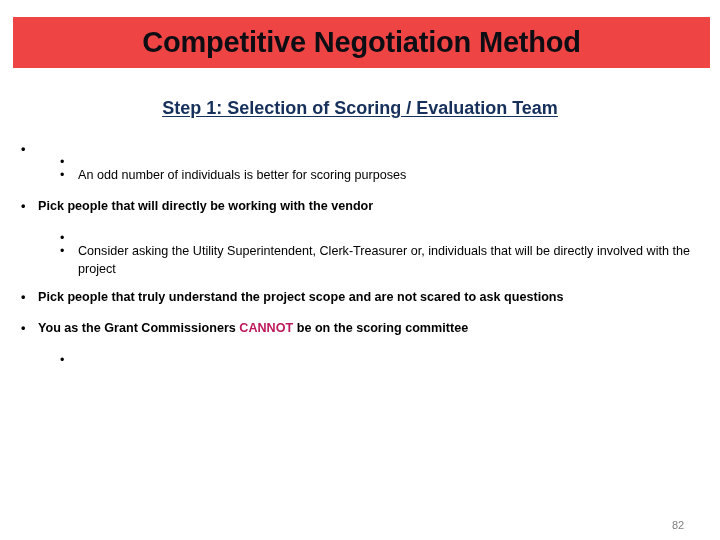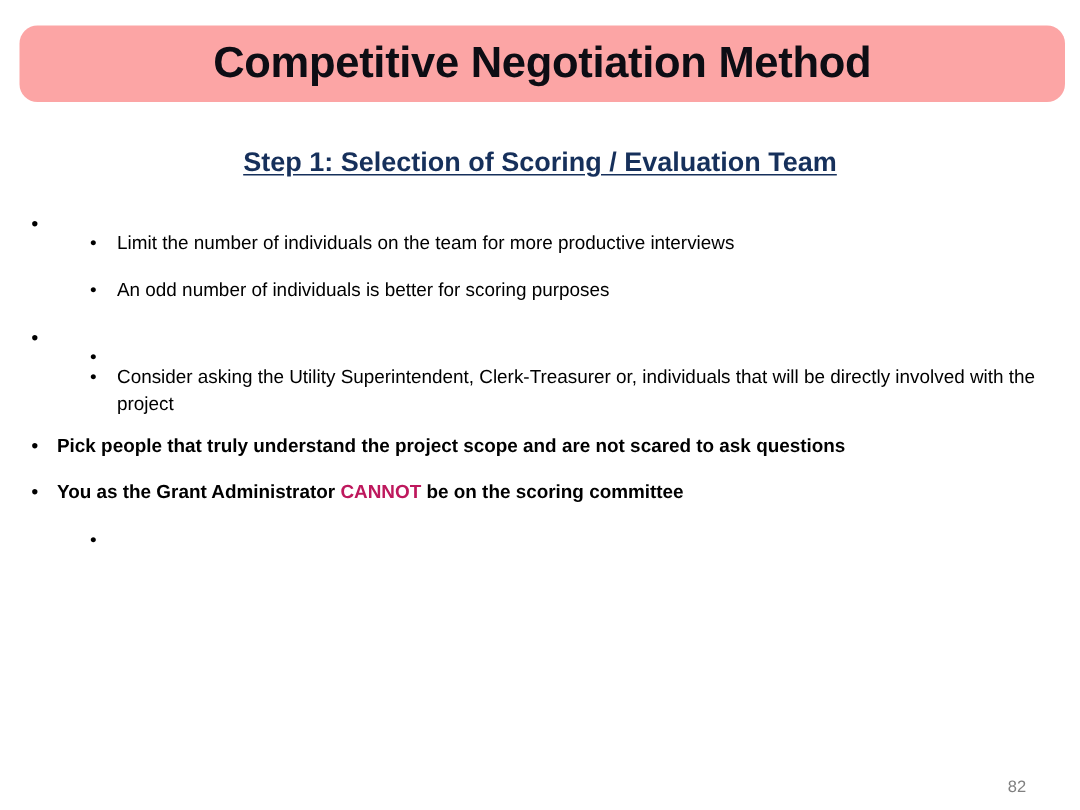--- a/index.html
+++ b/index.html
@@ -16,26 +16,25 @@
     color: #000000;
   }
 
   
   .title-banner {
     position: absolute;
     left: 13px;
     top: 17px;
     width: 697px;
     height: 51px;
-    background: #fca5a5;
+    background: #ef4444;
     display: flex;
     align-items: center;
     justify-content: center;
     box-sizing: border-box;
-    border-radius: 12px;
   }
   .title-banner .title-text {
     font-size: 29px;
     font-weight: bold;
     color: #0D0D14;
     letter-spacing: -0.2px;
     white-space: nowrap;
     line-height: 1;
   }
 
@@ -143,34 +142,34 @@
 <div class="content">
 
   <div class="bullet-l1">
     <span class="dot">•</span>
   </div>
 
   <div class="spacer-13"></div>
 
   <div class="bullet-l2">
     <span class="dot">•</span>
-    <span class="txt">Limit the number of individuals on the team for more productive interviews</span>
   </div>
 
   <div class="spacer-13"></div>
 
   <div class="bullet-l2">
     <span class="dot">•</span>
     <span class="txt">An odd number of individuals is better for scoring purposes</span>
   </div>
 
   <div class="spacer-13"></div>
 
   <div class="bullet-l1">
     <span class="dot">•</span>
+    <span class="txt">Pick people that will directly be working with the vendor</span>
   </div>
 
   <div class="spacer-13"></div>
 
   <div class="bullet-l2">
     <span class="dot">•</span>
   </div>
 
   <div class="spacer-13"></div>
 
@@ -183,21 +182,21 @@
 
   <div class="bullet-l1">
     <span class="dot">•</span>
     <span class="txt">Pick people that truly understand the project scope and are not scared to ask questions</span>
   </div>
 
   <div class="spacer-13"></div>
 
   <div class="bullet-l1">
     <span class="dot">•</span>
-    <span class="txt"><span>You as the Grant Administrator </span><span class="em-red">CANNOT</span><span> be on the scoring committee</span></span>
+    <span class="txt"><span>You as the Grant Commissioners </span><span class="em-red">CANNOT</span><span> be on the scoring committee</span></span>
   </div>
 
   <div class="spacer-13"></div>
 
   <div class="bullet-l2 justify">
     <span class="dot">•</span>
   </div>
 
 </div>
 

